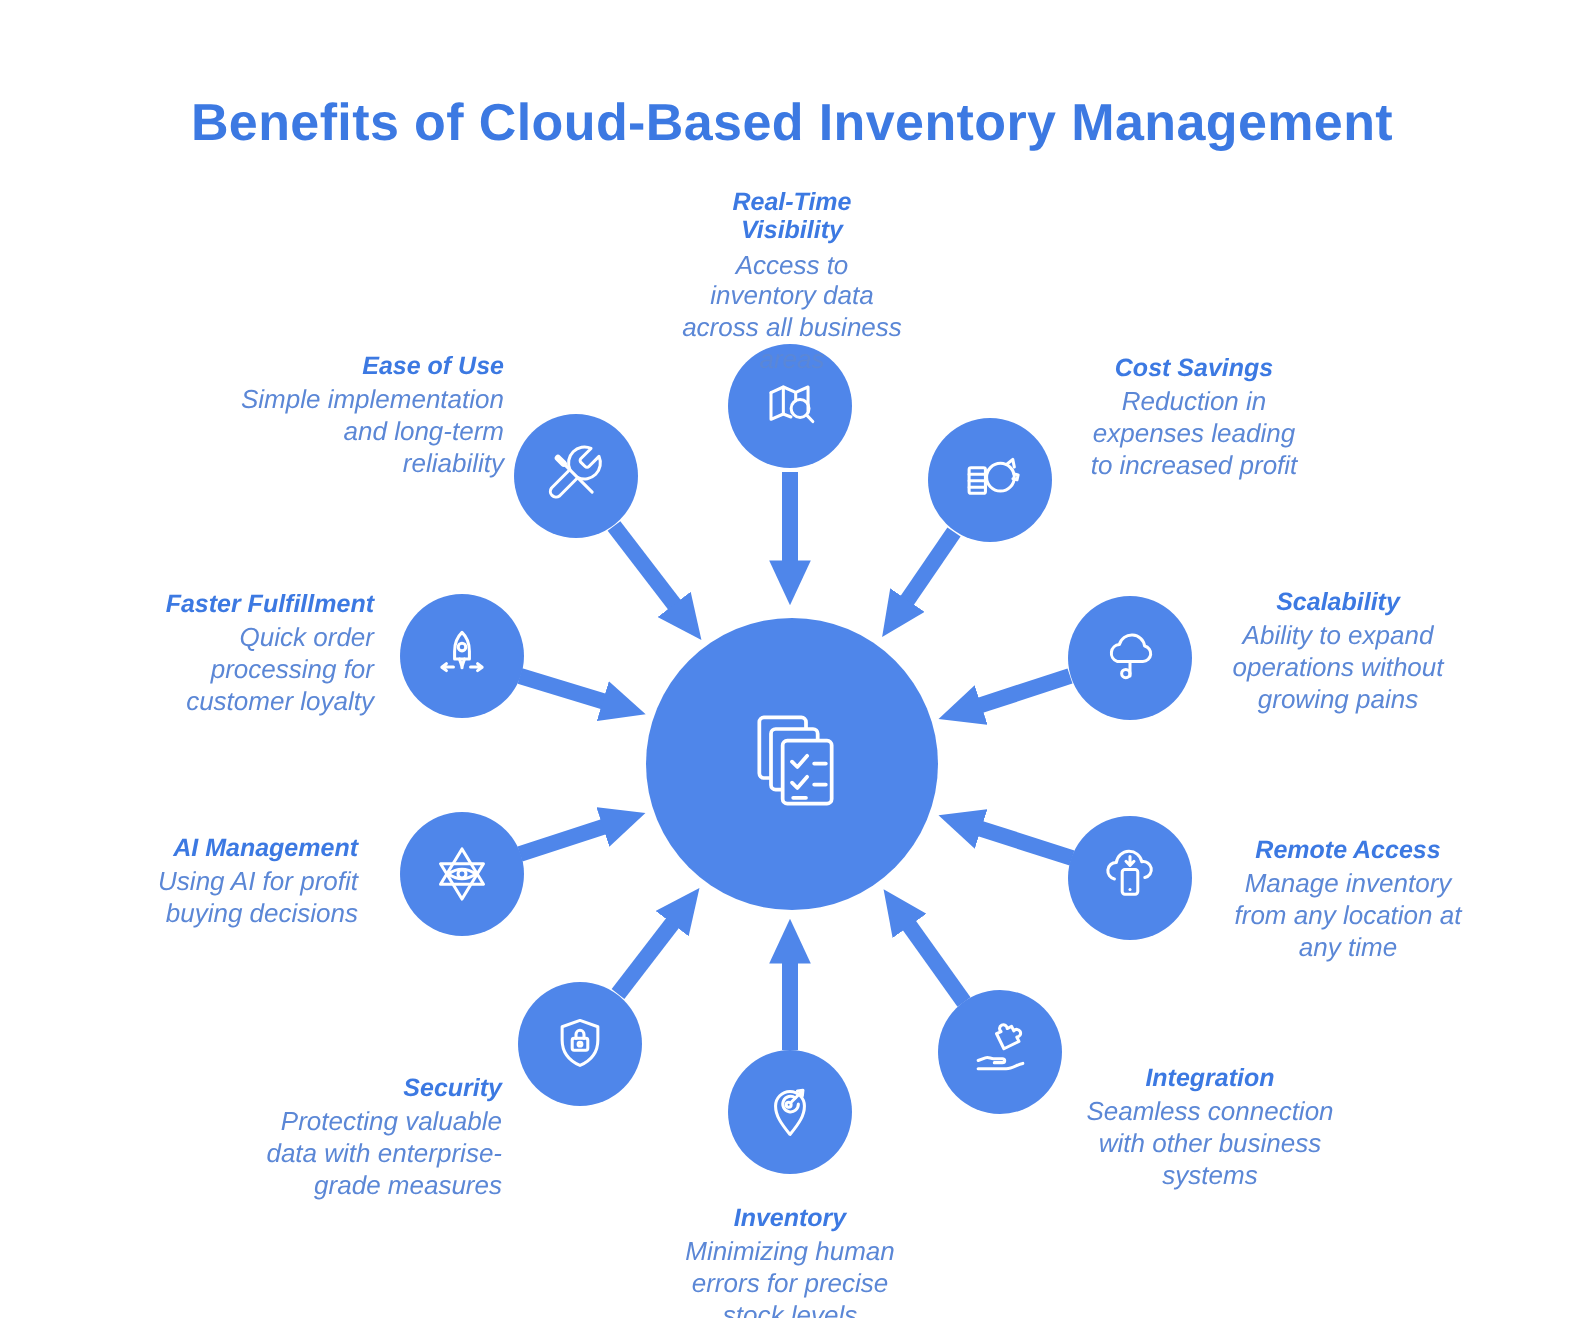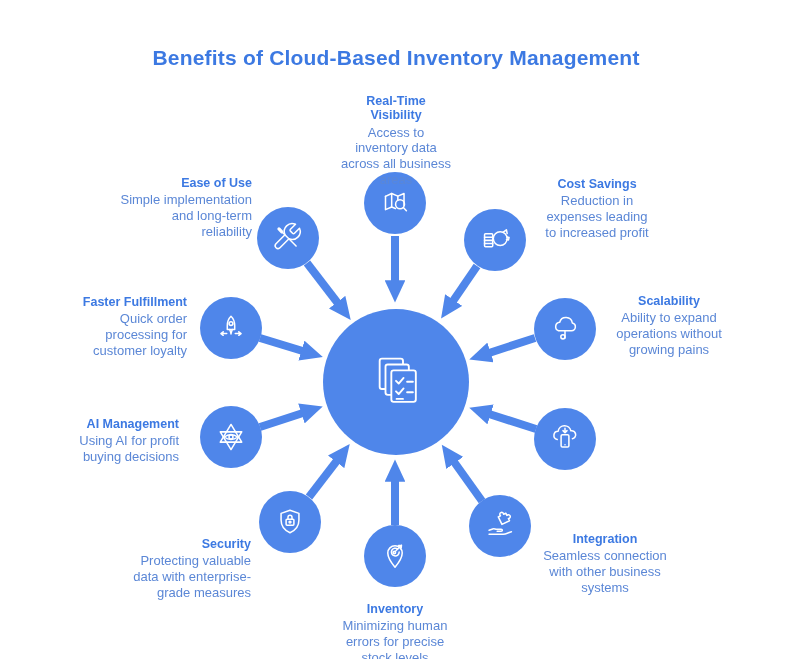--- a/index.html
+++ b/index.html
@@ -2,32 +2,32 @@
 <html><head>
 <meta charset="utf-8">
 <style>
   html,body{margin:0;padding:0;background:#fff;}
   #canvas{
     position:relative;width:792px;height:659px;background:#fff;overflow:hidden;
     font-family:"Liberation Sans",sans-serif;
   }
   .main-title{
     position:absolute;left:0;top:46px;width:792px;text-align:center;
-    font-size:21px;font-weight:700;color:#3c79e2;letter-spacing:.2px;
+    font-size:26px;font-weight:700;color:#3c79e2;letter-spacing:.2px;
   }
   .arrows{position:absolute;left:0;top:0;pointer-events:none;}
   .hub{
     position:absolute;left:323px;top:309px;width:146px;height:146px;border-radius:50%;
     background:#4f86ea;display:flex;align-items:center;justify-content:center;
   }
   .circle{
     position:absolute;width:62px;height:62px;border-radius:50%;background:#4f86ea;
     display:flex;align-items:center;justify-content:center;
   }
-  .ntext{position:absolute;}
+  .ntext{position:absolute;font-style:italic;}
   .ntitle{font-size:12.5px;font-weight:700;color:#3c79e2;line-height:1.15;}
   .ndesc{font-size:13px;color:#5b87d6;line-height:1.2;margin-top:2px;}
   .center{text-align:center;}
   .left{text-align:center;}
   .right{text-align:right;}
   
   .c0{left:364px;top:172px;} .c1{left:464px;top:209px;} .c2{left:534px;top:298px;}
   .c3{left:534px;top:408px;} .c4{left:469px;top:495px;} .c5{left:364px;top:525px;}
   .c6{left:259px;top:491px;} .c7{left:200px;top:406px;} .c8{left:200px;top:297px;}
   .c9{left:257px;top:207px;}
@@ -123,20 +123,24 @@
   </div>
 
   <div class="circle c3">
     <svg class="node-icon-svg" width="38" height="38" viewBox="0 0 40 40" fill="none" stroke="#fff" stroke-width="1.6" stroke-linecap="round" stroke-linejoin="round">
       <path d="M11.8 20.5 a4.4 4.4 0 0 1 1 -8.7 a6.8 6.8 0 0 1 13.4 -.4 a4.2 4.2 0 0 1 1.6 8.3"></path>
       <path d="M20 8.7 V13 M17.9 11.2 L20 13.4 L22.1 11.2"></path>
       <rect x="15.9" y="15.5" width="8.2" height="13" rx="1.4"></rect>
       <path d="M20 26 h.01"></path>
     </svg>
   </div>
+  <div class="ntext t3 left">
+    <div class="ntitle">Remote Access</div>
+    <div class="ndesc">Manage inventory from any location at any time</div>
+  </div>
 
   <div class="circle c4">
     <svg class="node-icon-svg" width="38" height="38" viewBox="0 0 40 40" fill="none" stroke="#fff" stroke-width="1.6" stroke-linecap="round" stroke-linejoin="round">
       <g transform="rotate(-26 24 12)">
         <path d="M19.5 8 h2.6 a2 2 0 1 1 3.6 0 h2.6 v2.6 a2 2 0 1 1 0 3.6 v2.6 h-8.8 Z"></path>
       </g>
       <path d="M8.5 24.5 l3.8 -1.4 c1.7 -.6 2.6 .4 4.3 .4 h4.6 c1.7 0 1.7 2.1 0 2.1 h-4.2"></path>
       <path d="M8.5 28.8 h14.8 c3.4 0 5.6 -2.2 8.7 -2.8"></path>
     </svg>
   </div>

